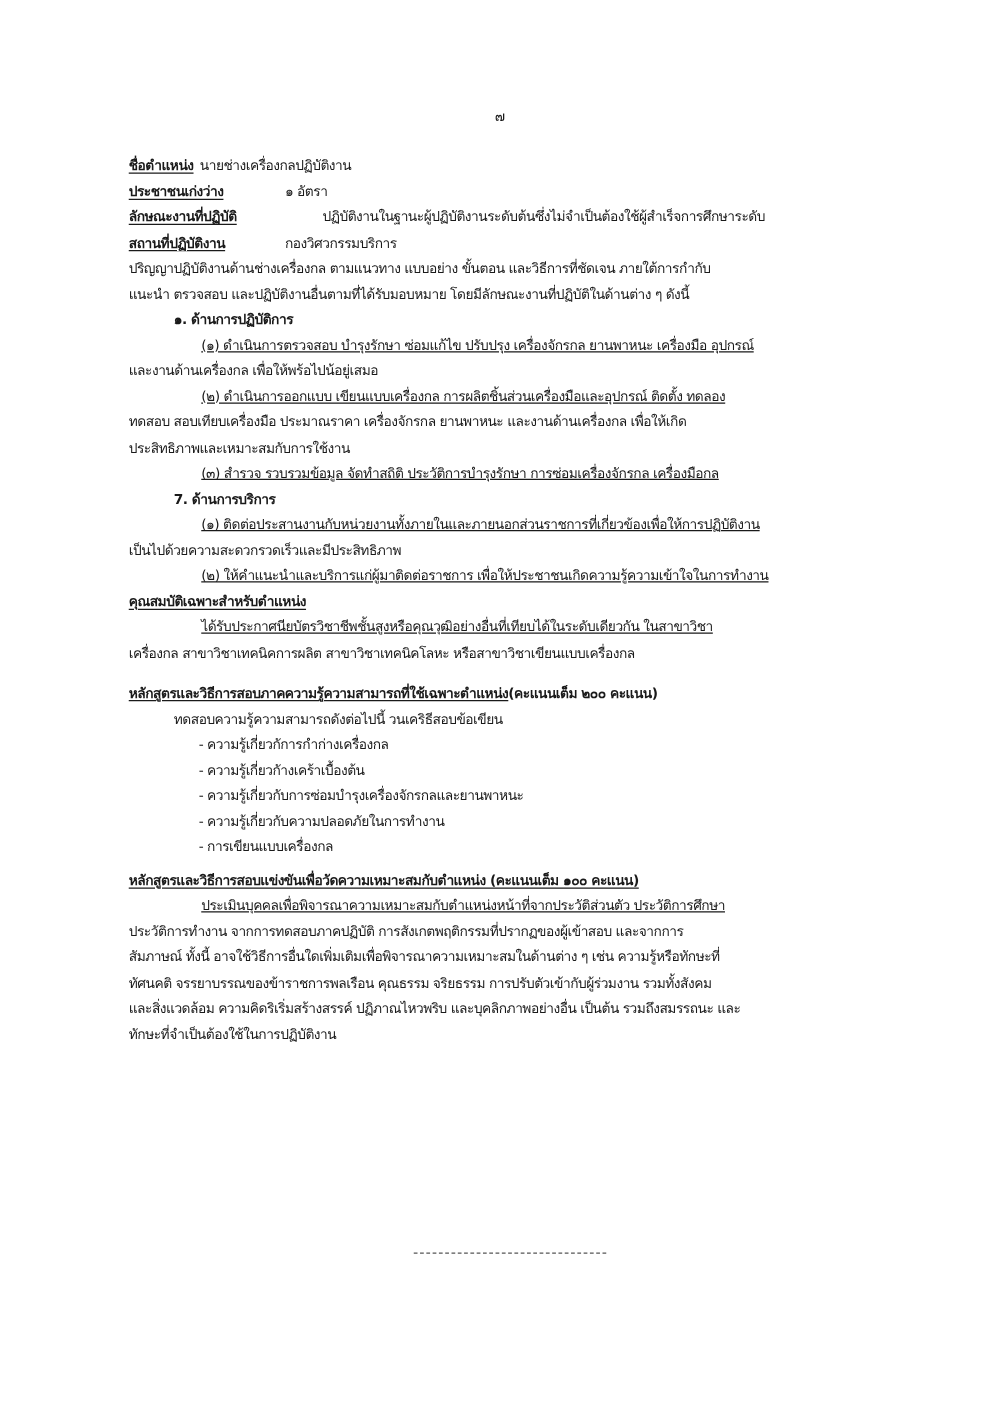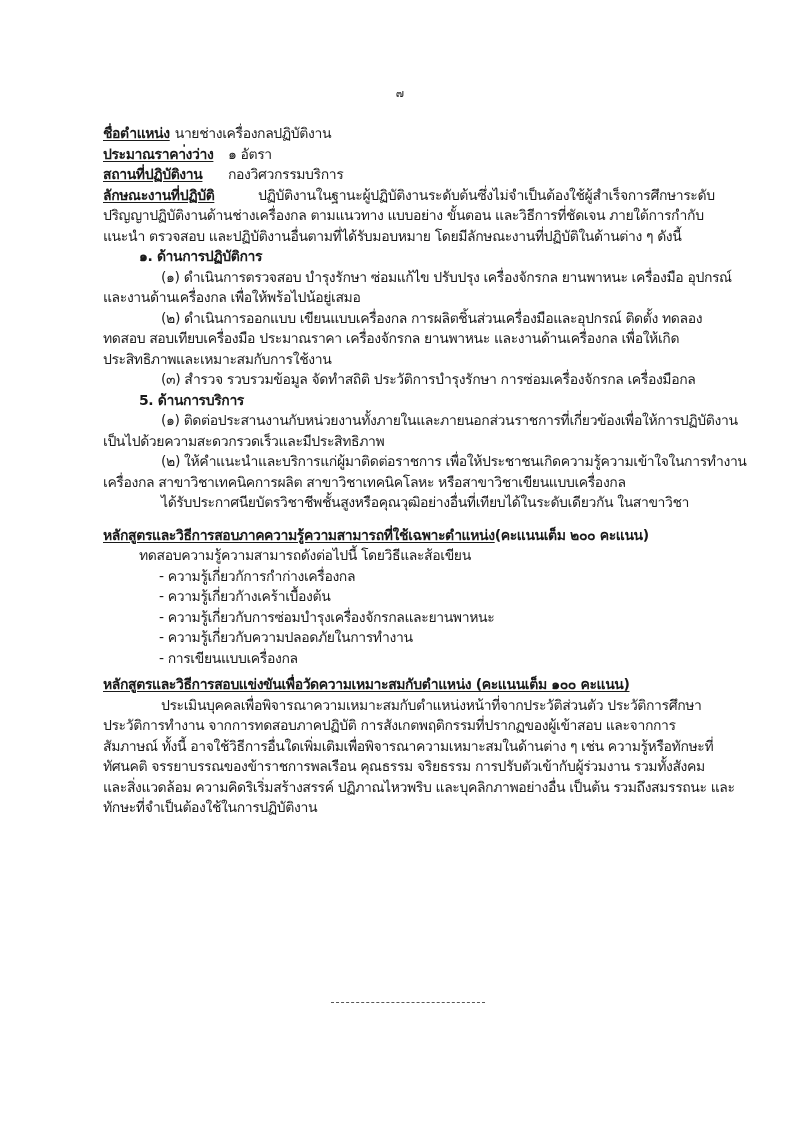--- a/index.html
+++ b/index.html
@@ -1,80 +1,81 @@
 <!DOCTYPE html>
 <html><head>
 <meta charset="utf-8">
 <style>
   html, body { margin: 0; padding: 0; }
   body {
     width: 800px; height: 1131px; background: #ffffff; position: relative; overflow: hidden;
     font-family: "DejaVu Sans", "Liberation Sans", sans-serif; color: #1a1a1a;
   }
   .page-num { position: absolute; left: 0; width: 800px; top: 84px; text-align: center; font-size: 11px; }
-  .doc { position: absolute; left: 103px; top: 123px; width: 675px; font-size: 14px; line-height: 20.5px; letter-spacing: -0.4px; }
+  .doc { position: absolute; left: 103px; top: 123px; width: 675px; font-size: 11px; line-height: 20.5px; letter-spacing: -0.4px; }
   .line { white-space: nowrap; }
   .u { text-decoration: underline; text-underline-offset: 2px; }
   .b { font-weight: bold; }
   .label { display: inline-block; }
   .lbl-w1 { width: auto; margin-right: 5px; }
   .lbl-w2 { width: 125px; }
   .lbl-w3 { width: 125px; }
   .lbl-w4 { width: 155px; }
   .indent1 { padding-left: 36px; }
-  .indent2 { padding-left: 58px; }
+  .indent2 { padding-left: 58px; text-decoration: underline; }
   .bullet { padding-left: 56px; }
   .gap-s { height: 6px; }
   .gap-m { height: 12px; }
   .sep { position: absolute; left: 331px; top: 1002px; width: 154px; border-top: 1px dashed #555; }
 </style>
 </head>
 <body>
 
 <div class="page-num">๗</div>
 
 <div class="doc">
 
   <div class="line">
     <span class="u b label lbl-w1">ชื่อตำแหน่ง</span><span>นายช่างเครื่องกลปฏิบัติงาน</span>
   </div>
   <div class="line">
-    <span class="label lbl-w2"><span class="u b">ประมาณราคา่งว่าง</span></span><span>๑ อัตรา</span>
+    <span class="label lbl-w2"><span class="u b">ประชาชนเก่งว่าง</span></span><span>๑ อัตรา</span>
+  </div>
+  <div class="line">
+    <span class="label lbl-w4"><span class="u b">ลักษณะงานที่ปฏิบัติ</span></span><span>ปฏิบัติงานในฐานะผู้ปฏิบัติงานระดับต้นซึ่งไม่จำเป็นต้องใช้ผู้สำเร็จการศึกษาระดับ</span>
   </div>
   <div class="line">
     <span class="label lbl-w3"><span class="u b">สถานที่ปฏิบัติงาน</span></span><span>กองวิศวกรรมบริการ</span>
-  </div>
-  <div class="line">
-    <span class="label lbl-w4"><span class="u b">ลักษณะงานที่ปฏิบัติ</span></span><span>ปฏิบัติงานในฐานะผู้ปฏิบัติงานระดับต้นซึ่งไม่จำเป็นต้องใช้ผู้สำเร็จการศึกษาระดับ</span>
   </div>
   <div class="line">ปริญญาปฏิบัติงานด้านช่างเครื่องกล ตามแนวทาง แบบอย่าง ขั้นตอน และวิธีการที่ชัดเจน ภายใต้การกำกับ</div>
   <div class="line">แนะนำ ตรวจสอบ และปฏิบัติงานอื่นตามที่ได้รับมอบหมาย โดยมีลักษณะงานที่ปฏิบัติในด้านต่าง ๆ ดังนี้</div>
 
   <div class="line indent1 b">๑. ด้านการปฏิบัติการ</div>
   <div class="line indent2">(๑) ดำเนินการตรวจสอบ บำรุงรักษา ซ่อมแก้ไข ปรับปรุง เครื่องจักรกล ยานพาหนะ เครื่องมือ อุปกรณ์</div>
   <div class="line">และงานด้านเครื่องกล เพื่อให้พร้อไปน้อยู่เสมอ</div>
   <div class="line indent2">(๒) ดำเนินการออกแบบ เขียนแบบเครื่องกล การผลิตชิ้นส่วนเครื่องมือและอุปกรณ์ ติดตั้ง ทดลอง</div>
   <div class="line">ทดสอบ สอบเทียบเครื่องมือ ประมาณราคา เครื่องจักรกล ยานพาหนะ และงานด้านเครื่องกล เพื่อให้เกิด</div>
   <div class="line">ประสิทธิภาพและเหมาะสมกับการใช้งาน</div>
   <div class="line indent2">(๓) สำรวจ รวบรวมข้อมูล จัดทำสถิติ ประวัติการบำรุงรักษา การซ่อมเครื่องจักรกล เครื่องมือกล</div>
 
-  <div class="line indent1 b">5. ด้านการบริการ</div>
+  <div class="line indent1 b">7. ด้านการบริการ</div>
   <div class="line indent2">(๑) ติดต่อประสานงานกับหน่วยงานทั้งภายในและภายนอกส่วนราชการที่เกี่ยวข้องเพื่อให้การปฏิบัติงาน</div>
   <div class="line">เป็นไปด้วยความสะดวกรวดเร็วและมีประสิทธิภาพ</div>
   <div class="line indent2">(๒) ให้คำแนะนำและบริการแก่ผู้มาติดต่อราชการ เพื่อให้ประชาชนเกิดความรู้ความเข้าใจในการทำงาน</div>
 
+  <div class="line"><span class="u b">คุณสมบัติเฉพาะสำหรับตำแหน่ง</span></div>
+  <div class="line indent2">ได้รับประกาศนียบัตรวิชาชีพชั้นสูงหรือคุณวุฒิอย่างอื่นที่เทียบได้ในระดับเดียวกัน ในสาขาวิชา</div>
   <div class="line">เครื่องกล สาขาวิชาเทคนิคการผลิต สาขาวิชาเทคนิคโลหะ หรือสาขาวิชาเขียนแบบเครื่องกล</div>
-  <div class="line indent2">ได้รับประกาศนียบัตรวิชาชีพชั้นสูงหรือคุณวุฒิอย่างอื่นที่เทียบได้ในระดับเดียวกัน ในสาขาวิชา</div>
 
   <div class="gap-m"></div>
 
   <div class="line">
     <span class="u b">หลักสูตรและวิธีการสอบภาคความรู้ความสามารถที่ใช้เฉพาะตำแหน่ง</span><span class="b">(คะแนนเต็ม ๒๐๐ คะแนน)</span>
   </div>
-  <div class="line indent1">ทดสอบความรู้ความสามารถดังต่อไปนี้ โดยวิธีและส้อเขียน</div>
+  <div class="line indent1">ทดสอบความรู้ความสามารถดังต่อไปนี้ วนเคริธีสอบข้อเขียน</div>
   <div class="line bullet">- ความรู้เกี่ยวกัการกำก่างเครื่องกล</div>
   <div class="line bullet">- ความรู้เกี่ยวกัางเคร้าเบื้องต้น</div>
   <div class="line bullet">- ความรู้เกี่ยวกับการซ่อมบำรุงเครื่องจักรกลและยานพาหนะ</div>
   <div class="line bullet">- ความรู้เกี่ยวกับความปลอดภัยในการทำงาน</div>
   <div class="line bullet">- การเขียนแบบเครื่องกล</div>
 
   <div class="gap-s"></div>
 
   <div class="line"><span class="u b">หลักสูตรและวิธีการสอบแข่งขันเพื่อวัดความเหมาะสมกับตำแหน่ง (คะแนนเต็ม ๑๐๐ คะแนน)</span></div>
   <div class="line indent2">ประเมินบุคคลเพื่อพิจารณาความเหมาะสมกับตำแหน่งหน้าที่จากประวัติส่วนตัว ประวัติการศึกษา</div>

